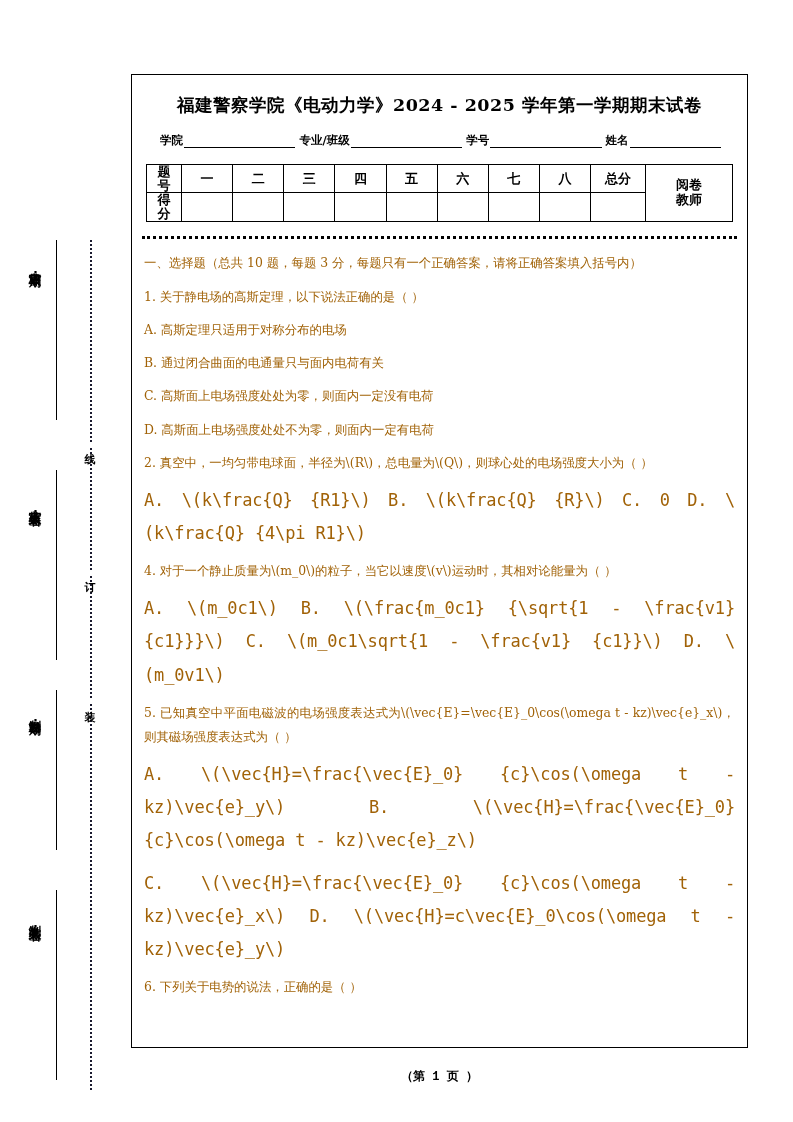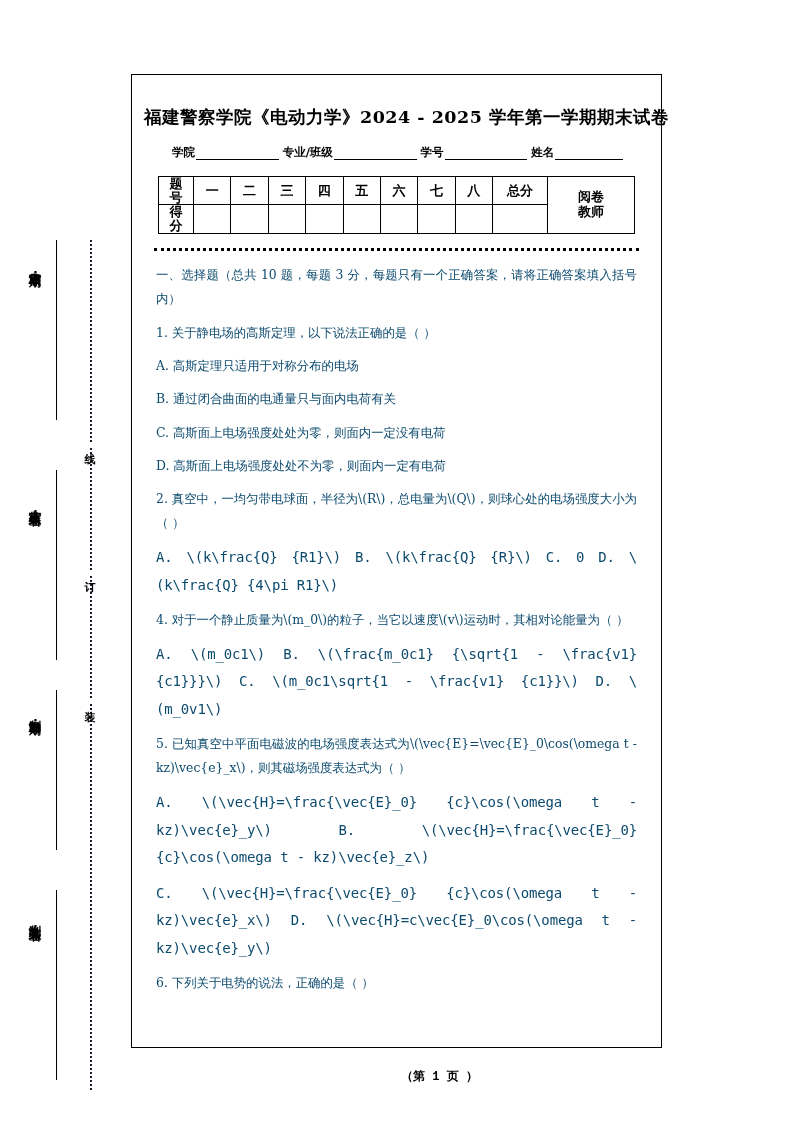--- a/index.html
+++ b/index.html
@@ -55,25 +55,25 @@
     padding: 2px 0;
     line-height: 1;
     color: #000;
   }
 
   
   .frame {
     position: absolute;
     left: 131px;
     top: 74px;
-    width: 531px;
+    width: 617px;
     height: 974px;
     border: 1.6px solid #000;
     box-sizing: border-box;
-    padding: 12px;
+    padding: 0;
   }
 
   .paper-title {
     text-align: center;
     font-family: "DejaVu Serif", "Liberation Serif", serif;
     font-size: 17.5px;
     font-weight: bold;
     letter-spacing: 0.5px;
     margin: 18px 0 0 0;
     white-space: nowrap;
@@ -131,31 +131,31 @@
     border-top: 3px dotted #000;
     height: 0;
   }
 
   
   .body {
     margin: 12px 12px 16px 12px;
     font-family: "DejaVu Serif", "Liberation Serif", serif;
     font-size: 12.4px;
     line-height: 1.95;
-    color: #0c4a6e;
+    color: #a16207;
   }
   .q-block { margin: 0 0 4px 0; }
   .q-line {
     margin: 0 0 9px 0;
     text-align: justify;
     word-break: break-word;
   }
   .q-line.mono {
     font-family: "DejaVu Sans Mono", "Liberation Mono", monospace;
-    font-size: 14px;
+    font-size: 17px;
     letter-spacing: -0.15px;
   }
   .q-heading { margin: 0 0 10px 0; text-align: justify; }
 
   .footer {
     position: absolute;
     left: 131px;
     top: 1068px;
     width: 617px;
     text-align: center;

